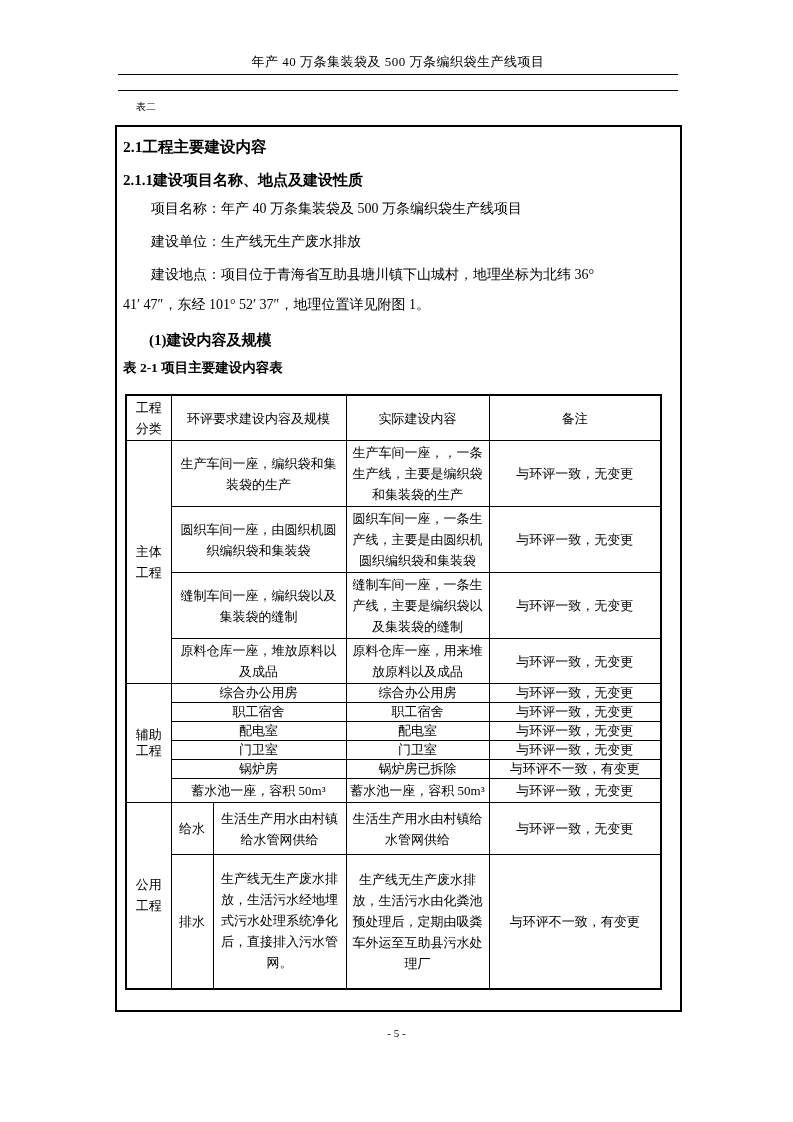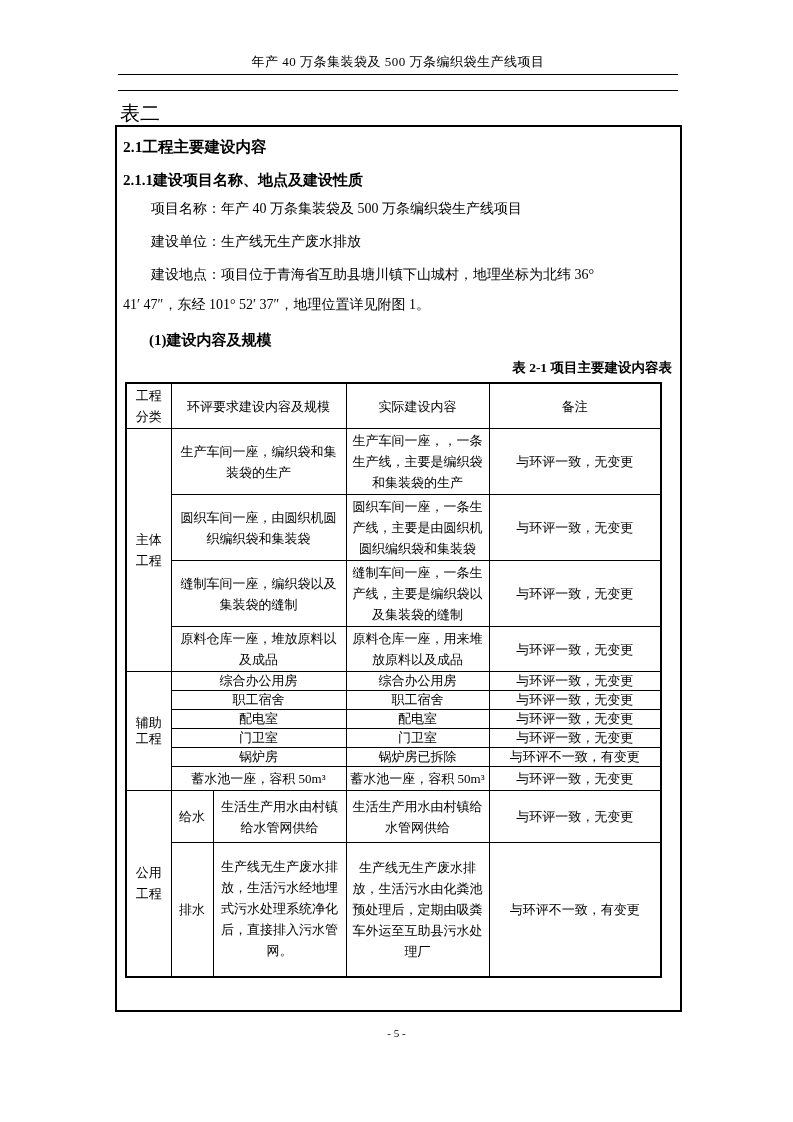--- a/index.html
+++ b/index.html
@@ -12,33 +12,33 @@
   .page{position:absolute;inset:0;width:793px;height:1122px;background:#fff;}
 
   
   .doc-header-title{
     position:absolute;top:53px;left:118px;width:560px;
     text-align:center;font-size:13px;letter-spacing:0.5px;
   }
   .header-rule-1{position:absolute;top:74px;left:118px;width:560px;border-top:1.6px solid #000;}
   .header-rule-2{position:absolute;top:90px;left:118px;width:560px;border-top:1.6px solid #000;}
 
-  .table-label{position:absolute;top:100px;left:120px;font-size:20px;}
+  .table-label{position:absolute;top:100px;left:136px;font-size:10px;}
 
   
   .content-box{
     position:absolute;top:125px;left:115px;width:567px;height:887px;
     border:2px solid #000;box-sizing:border-box;
     padding:5px 8px 9px 6px;
   }
   .sec-h1{font-size:15.5px;font-weight:bold;margin:4px 0 0 0;line-height:22px;}
   .sec-h2{font-size:15px;font-weight:bold;margin:11px 0 0 0;line-height:22px;}
   .body-p{font-size:14px;line-height:30px;margin:3px 0 0 0;text-indent:2em;white-space:pre-line;}
   .scale-head{font-size:15px;font-weight:bold;margin:9px 0 0 26px;line-height:22px;}
-  .tbl-caption{font-size:13.5px;font-weight:bold;text-align:right;margin:7px 0 4px 0;line-height:20px;}
+  .tbl-caption{font-size:13.5px;font-weight:bold;text-align:left;margin:7px 0 16px 0;line-height:20px;}
 
   
   table.main{
     border-collapse:collapse;table-layout:fixed;
     margin-left:2px;width:537px;
     border:2px solid #000;
   }
   table.main th,table.main td{
     border:1px solid #000;
     font-size:13px;font-weight:normal;

